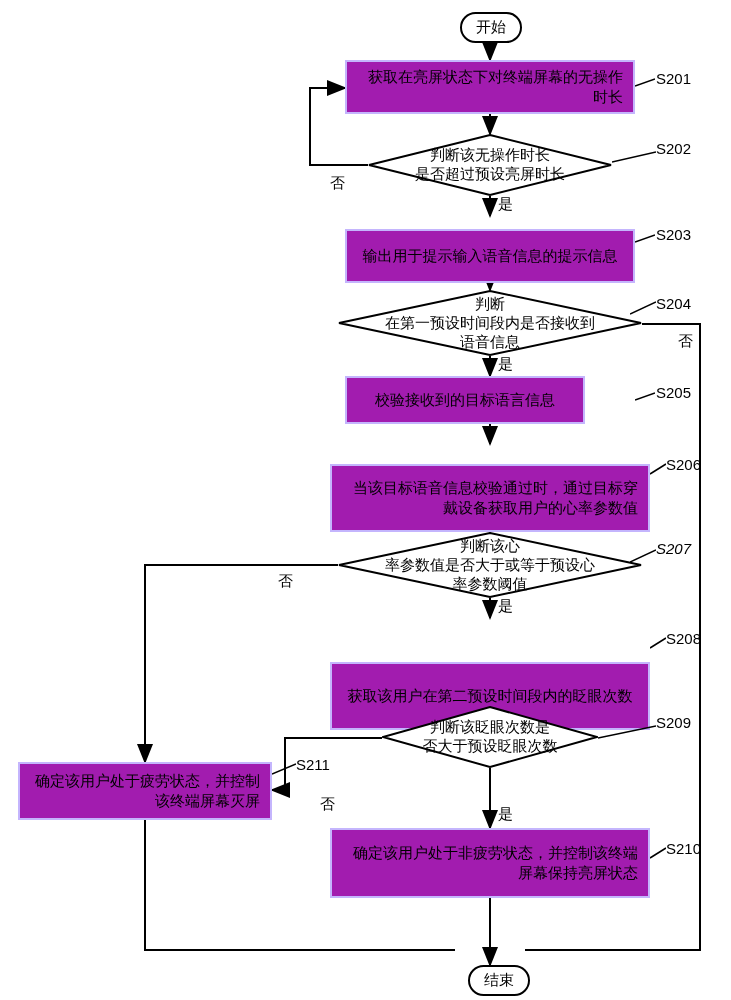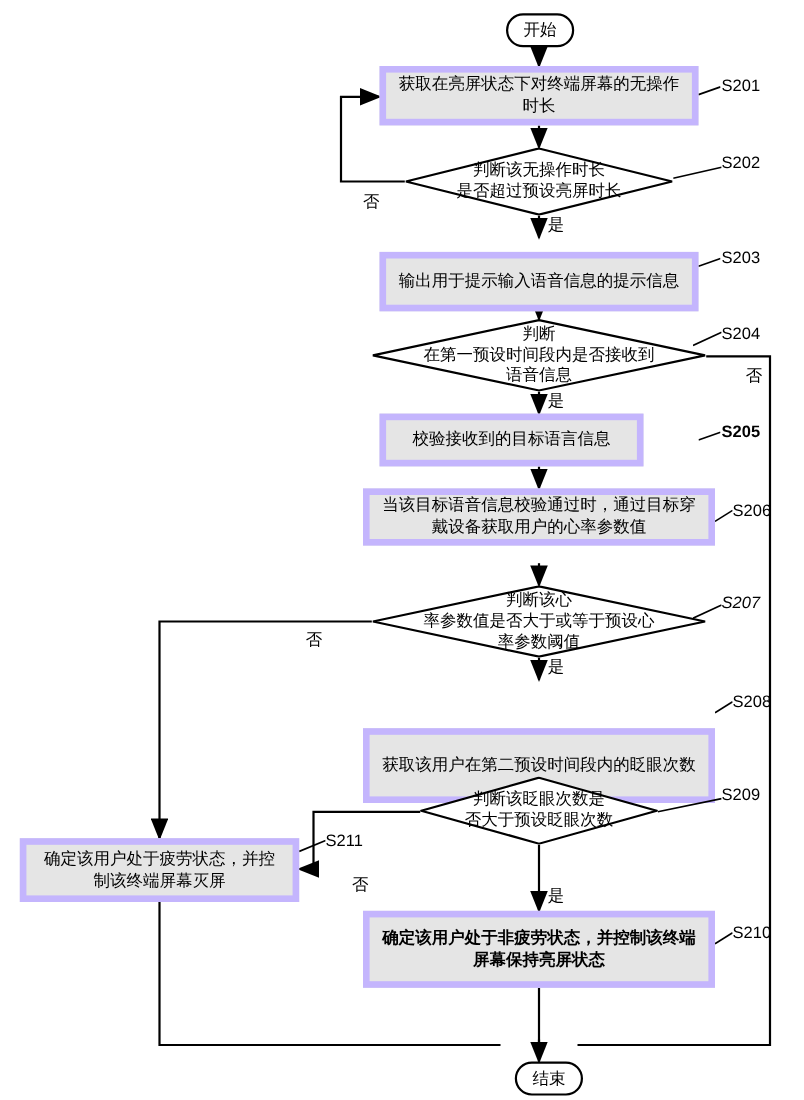--- a/index.html
+++ b/index.html
@@ -14,23 +14,23 @@
     .terminal {
       position: absolute;
       border: 2px solid #000;
       border-radius: 18px;
       text-align: center;
       background: #fff;
       padding: 4px 14px;
     }
     .process {
       position: absolute;
-      border: 6px solid #c4b5fd;
-      text-align: center;
-      background: #e5e5e5;
+      border: 2px solid #c4b5fd;
+      text-align: right;
+      background: #a21caf;
       padding: 8px 10px;
       display: flex;
       align-items: center;
       justify-content: center;
       line-height: 1.35;
     }
     .decision {
       position: absolute;
     }
     .decision svg { display: block; }
@@ -155,26 +155,26 @@
 <div class="step-label" style="left:656px; top:295px;">S204</div>
 <svg style="position:absolute; left:630px; top:300px;" width="26" height="16">
     <line x1="0" y1="14" x2="26" y2="2" stroke="#000" stroke-width="1.5"></line>
   </svg>
 <div class="yn" style="left:678px; top:332px;">否</div>
 <div class="yn" style="left:498px; top:355px;">是</div>
 
 <div class="process" style="left:345px; top:376px; width:240px; height:48px;">
   <span>校验接收到的目标语言信息</span>
 </div>
-<div class="step-label" style="left:656px; top:384px;font-weight:bold;">S205</div>
+<div class="step-label" style="left:656px; top:384px;">S205</div>
 <svg style="position:absolute; left:635px; top:390px;" width="20" height="20">
     <line x1="0" y1="10" x2="20" y2="3" stroke="#000" stroke-width="1.5"></line>
   </svg>
 
-<div class="process" style="left:330px; top:444px; width:320px; height:52px;">
+<div class="process" style="left:330px; top:464px; width:320px; height:68px;">
   <span>当该目标语音信息校验通过时，通过目标穿戴设备获取用户的心率参数值</span>
 </div>
 <div class="step-label" style="left:666px; top:456px;">S206</div>
 <svg style="position:absolute; left:650px; top:462px;" width="16" height="16">
     <line x1="0" y1="12" x2="16" y2="2" stroke="#000" stroke-width="1.5"></line>
   </svg>
 
 <div class="decision" style="left:338px; top:532px;">
   <svg width="304" height="66">
       <polygon points="152,1 303,33 152,65 1,33" fill="#fff" stroke="#000" stroke-width="2"></polygon>
@@ -217,21 +217,21 @@
 <div class="yn" style="left:498px; top:805px;">是</div>
 
 <div class="process" style="left:18px; top:762px; width:254px; height:58px;">
   <span>确定该用户处于疲劳状态，并控制该终端屏幕灭屏</span>
 </div>
 <div class="step-label" style="left:296px; top:756px;">S211</div>
 <svg style="position:absolute; left:272px; top:762px;" width="24" height="14">
     <line x1="0" y1="12" x2="24" y2="2" stroke="#000" stroke-width="1.5"></line>
   </svg>
 
-<div class="process" style="left:330px; top:828px; width:320px; height:70px;font-weight:bold;">
+<div class="process" style="left:330px; top:828px; width:320px; height:70px;">
   <span>确定该用户处于非疲劳状态，并控制该终端屏幕保持亮屏状态</span>
 </div>
 <div class="step-label" style="left:666px; top:840px;">S210</div>
 <svg style="position:absolute; left:650px; top:846px;" width="16" height="16">
     <line x1="0" y1="12" x2="16" y2="2" stroke="#000" stroke-width="1.5"></line>
   </svg>
 
 <div class="terminal" style="left:468px; top:965px;">
   <span>结束</span>
 </div>

